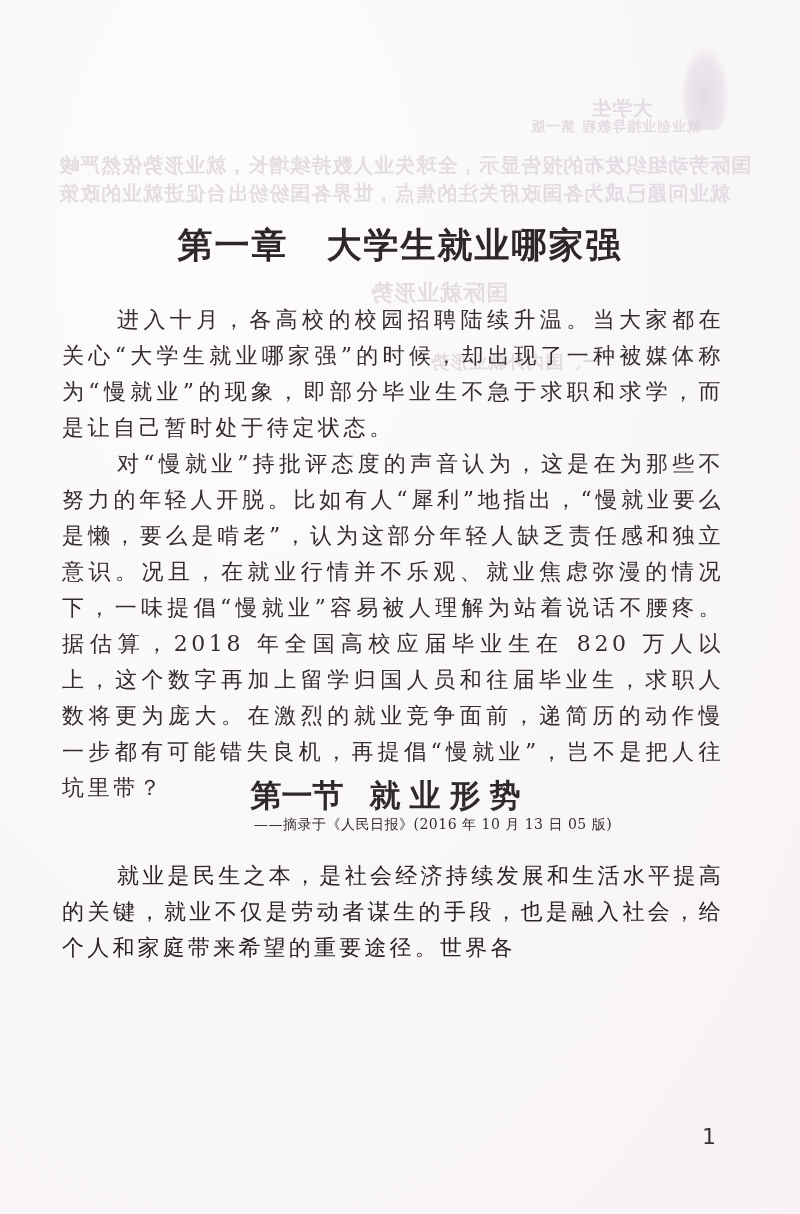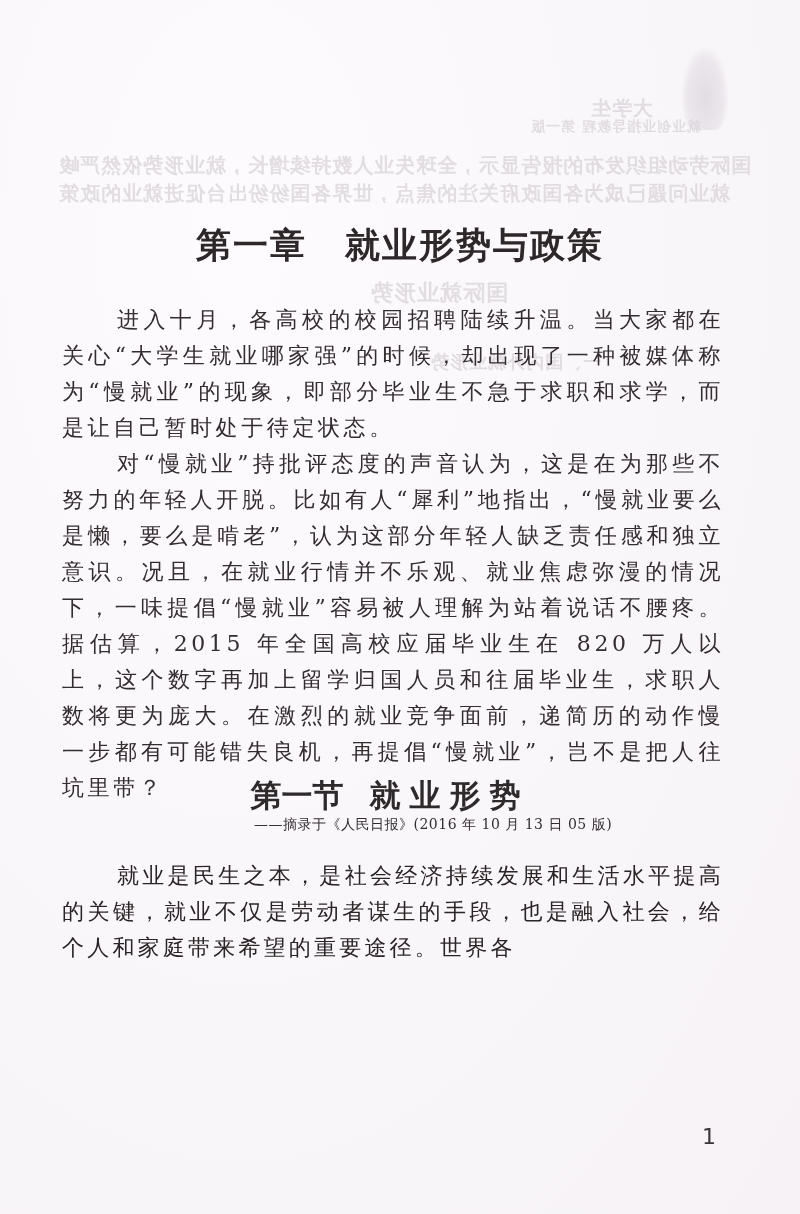--- a/index.html
+++ b/index.html
@@ -129,26 +129,26 @@
 
 <div class="bleed-header-figure"></div>
 <div class="bleed" style="left:590px; top:95px; font-size:20px;">大学生</div>
 <div class="bleed" style="left:530px; top:118px; font-size:14px;">就业创业指导教程 第一版</div>
 <div class="bleed" style="left:58px; top:152px; font-size:20px;">国际劳动组织发布的报告显示，全球失业人数持续增长，就业形势依然严峻</div>
 <div class="bleed" style="left:58px; top:180px; font-size:20px;">就业问题已成为各国政府关注的焦点，世界各国纷纷出台促进就业的政策</div>
 <div class="bleed" style="left:370px; top:278px; font-size:22px;">国际就业形势</div>
 <div class="bleed" style="left:430px; top:350px; font-size:18px;">一、国内外就业形势</div>
 
 <div class="chapter-title">
-  <span>第一章</span><span class="gap"></span><span>就业形势与政策</span>
+  <span>第一章</span><span class="gap"></span><span>大学生就业哪家强</span>
 </div>
 
 <div class="text-block quote-block" style="top:302px;">
   <p class="para indent">进入十月，各高校的校园招聘陆续升温。当大家都在关心“大学生就业哪家强”的时候，却出现了一种被媒体称为“慢就业”的现象，即部分毕业生不急于求职和求学，而是让自己暂时处于待定状态。</p>
-  <p class="para indent">对“慢就业”持批评态度的声音认为，这是在为那些不努力的年轻人开脱。比如有人“犀利”地指出，“慢就业要么是懒，要么是啃老”，认为这部分年轻人缺乏责任感和独立意识。况且，在就业行情并不乐观、就业焦虑弥漫的情况下，一味提倡“慢就业”容易被人理解为站着说话不腰疼。据估算，2015 年全国高校应届毕业生在 820 万人以上，这个数字再加上留学归国人员和往届毕业生，求职人数将更为庞大。在激烈的就业竞争面前，递简历的动作慢一步都有可能错失良机，再提倡“慢就业”，岂不是把人往坑里带？</p>
+  <p class="para indent">对“慢就业”持批评态度的声音认为，这是在为那些不努力的年轻人开脱。比如有人“犀利”地指出，“慢就业要么是懒，要么是啃老”，认为这部分年轻人缺乏责任感和独立意识。况且，在就业行情并不乐观、就业焦虑弥漫的情况下，一味提倡“慢就业”容易被人理解为站着说话不腰疼。据估算，2018 年全国高校应届毕业生在 820 万人以上，这个数字再加上留学归国人员和往届毕业生，求职人数将更为庞大。在激烈的就业竞争面前，递简历的动作慢一步都有可能错失良机，再提倡“慢就业”，岂不是把人往坑里带？</p>
   <p class="source-line">——摘录于《人民日报》(2016 年 10 月 13 日 05 版)</p>
 </div>
 
 <div class="section-title">
   <span class="num">第一节</span><span class="gap"></span><span class="name">就业形势</span>
 </div>
 
 <div class="text-block body-block" style="top:858px;">
   <p class="para indent">就业是民生之本，是社会经济持续发展和生活水平提高的关键，就业不仅是劳动者谋生的手段，也是融入社会，给个人和家庭带来希望的重要途径。世界各</p>
 </div>

